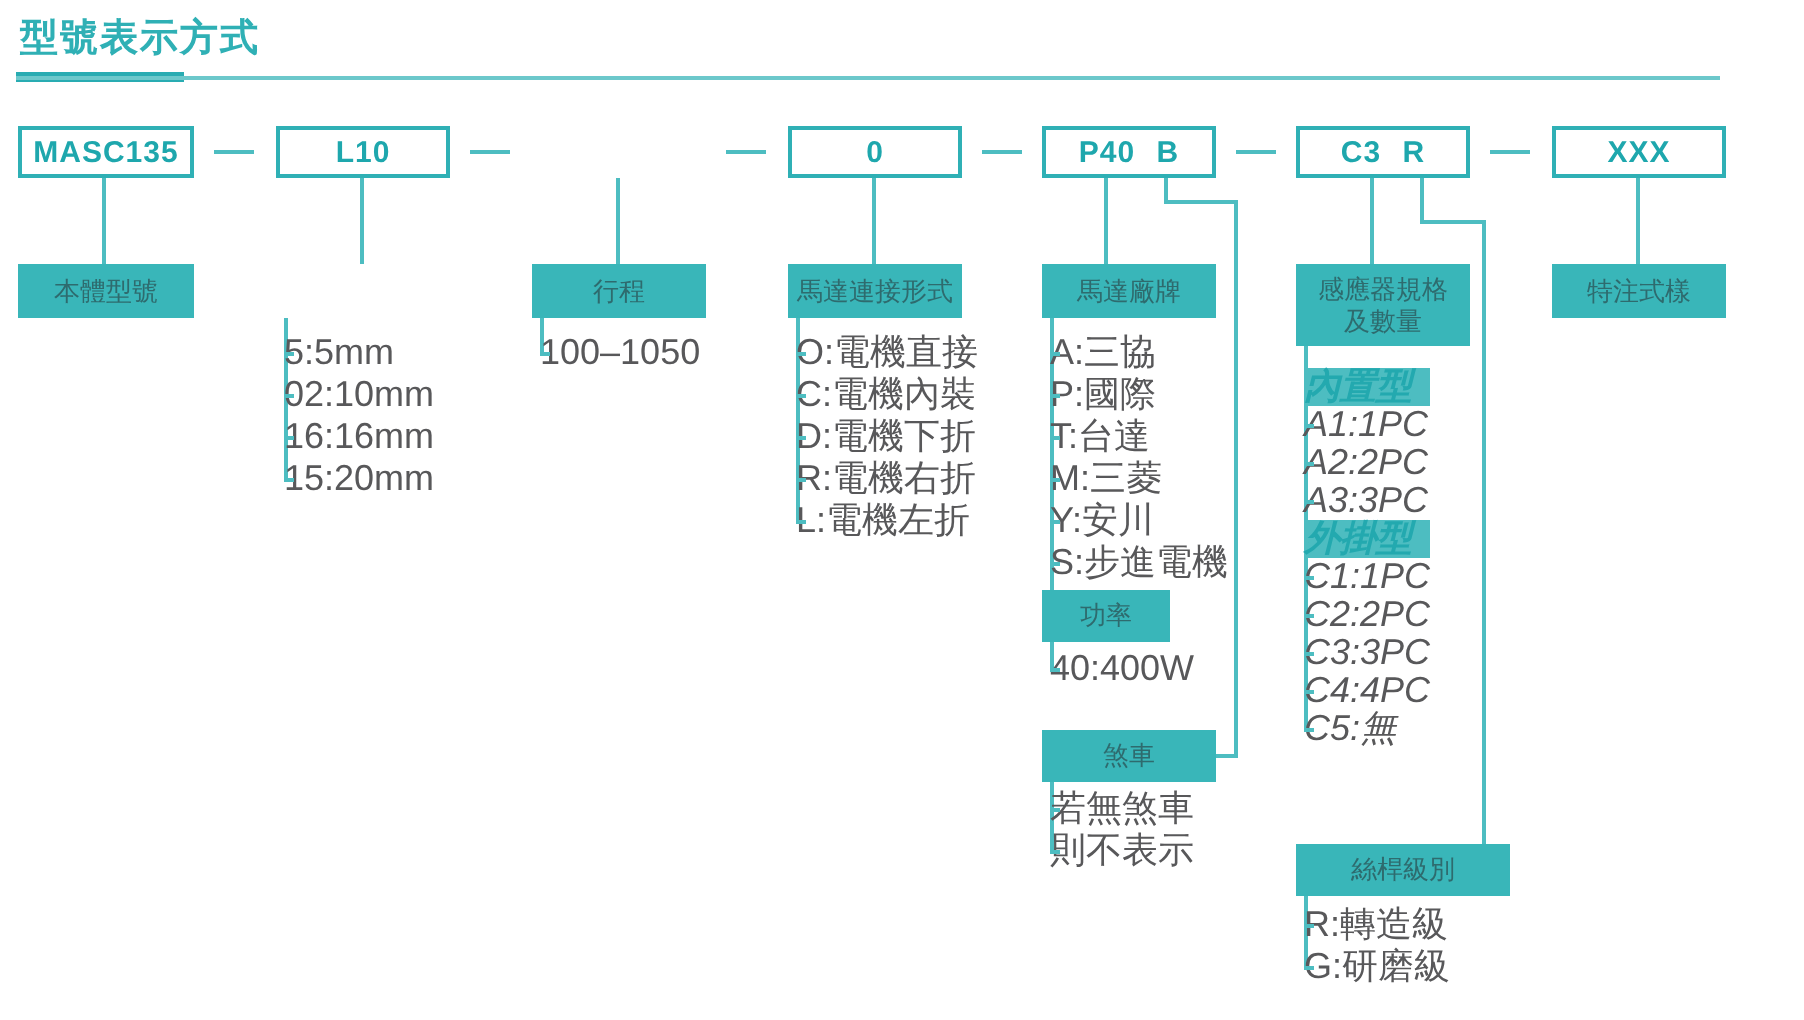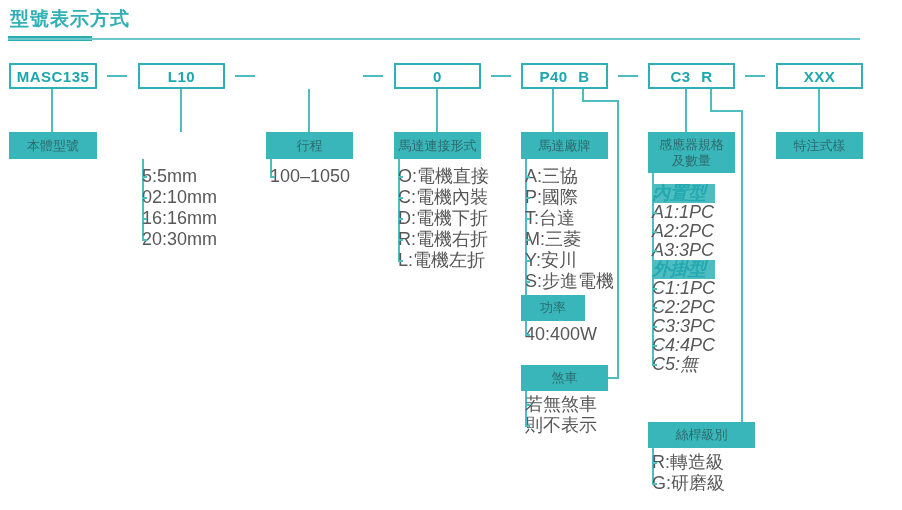--- a/index.html
+++ b/index.html
@@ -91,21 +91,21 @@
     <span>感應器規格</span>
     <span>及數量</span>
   </div>
   <div class="labelbox" style="left:776px;width:87px;">特注式樣</div>
 
   <div class="vl" style="left:142px;top:159px;height:81px;"></div>
   <ul class="list" style="left:142px;top:166px;">
     <li>5:5mm</li>
     <li>02:10mm</li>
     <li>16:16mm</li>
-    <li>20:30mm</li>
+    <li>15:20mm</li>
   </ul>
 
   <div class="vl" style="left:270px;top:159px;height:18px;"></div>
   <ul class="list" style="left:270px;top:166px;">
     <li>100–1050</li>
   </ul>
 
   <div class="vl" style="left:398px;top:159px;height:102px;"></div>
   <ul class="list" style="left:398px;top:166px;">
     <li>O:電機直接</li>

